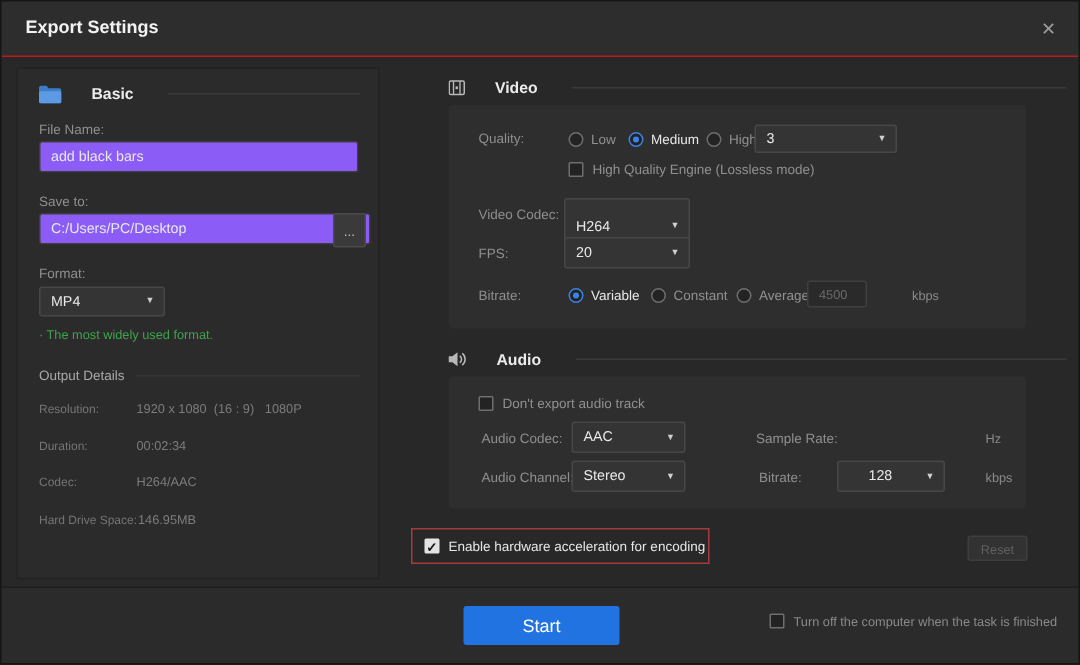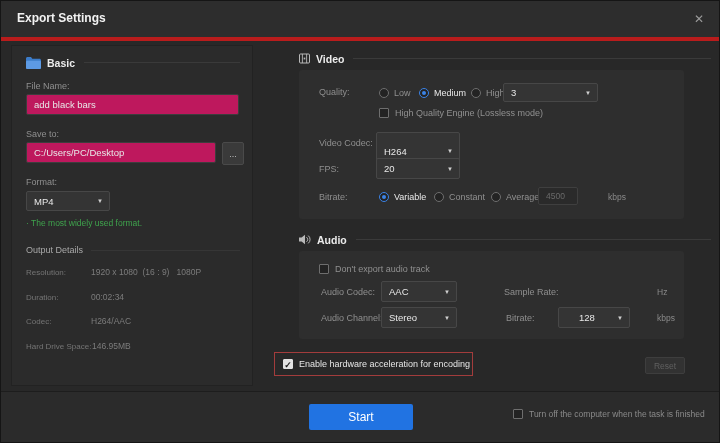--- a/index.html
+++ b/index.html
@@ -1,36 +1,36 @@
 <!DOCTYPE html>
 <html><head>
 <meta charset="utf-8">
 <style>
   html,body{margin:0;padding:0;background:#1a1a1a;}
   .win{position:relative;width:720px;height:443px;background:#282828;
        font-family:"Liberation Sans",sans-serif;color:#e8e8e8;
        border:1px solid #151515;box-sizing:border-box;overflow:hidden;}
   
   .titlebar{position:absolute;left:0;top:0;right:0;height:36px;background:#2d2d2d;
-            border-bottom:4px solid #b91c1c;padding-left:44px;}
+            border-bottom:1px solid #b91c1c;padding-left:44px;}
   .title{position:absolute;left:16px;top:10px;font-size:12px;font-weight:700;color:#f2f2f2;}
   .close{position:absolute;right:10px;top:8px;width:20px;height:20px;color:#9b9b9b;
          font-size:12px;display:flex;align-items:center;justify-content:center;cursor:default;}
   
   .panel{position:absolute;left:10px;top:44px;width:242px;height:341px;background:#2b2b2b;
          border:1px solid #222;box-sizing:border-box;}
-  .sec-head{position:absolute;display:flex;align-items:center;gap:6px;font-size:10.5px;
+  .sec-head{position:absolute;display:flex;align-items:center;gap:20px;font-size:10.5px;
             font-weight:700;color:#ececec;height:15px;}
   .sec-head .hline{flex:1;height:1px;background:#3a3a3a;margin-left:3px;}
   .lbl{position:absolute;font-size:9px;color:#8f8f8f;white-space:nowrap;}
   .dimlbl{position:absolute;font-size:8px;color:#757575;white-space:nowrap;}
   .odval{position:absolute;font-size:8.5px;color:#7c7c7c;white-space:pre;}
   .od-head{position:absolute;display:flex;align-items:center;font-size:9px;color:#a8a8a8;}
   .od-head .hline{flex:1;height:1px;background:#363636;margin-left:8px;}
-  .input{position:absolute;background:#be185d;border:1px solid #3d3d3d;border-radius:2px;
+  .input{position:absolute;background:#8b5cf6;border:1px solid #3d3d3d;border-radius:2px;
          color:#e8e8e8;font-size:9.5px;padding:0 7px;box-sizing:border-box;
          font-family:"Liberation Sans",sans-serif;outline:none;}
   .browse{position:absolute;background:#3a3a3a;border:1px solid #4a4a4a;border-radius:2px;
           color:#c0c0c0;font-size:9px;display:flex;align-items:center;justify-content:center;}
   .hint{position:absolute;font-size:8.5px;color:#3fa34d;white-space:nowrap;}
   
   .dd{position:absolute;background:#343434;border:1px solid #474747;border-radius:2px;
       color:#e8e8e8;font-size:9.5px;display:flex;align-items:center;padding:0 7px;
       box-sizing:border-box;}
   .dd .dd-arrow{position:absolute;right:6px;font-size:6px;color:#cfcfcf;}
@@ -90,21 +90,21 @@
           </svg>
       </span>
       <span>Basic</span>
       <span class="hline"></span>
     </div>
 
     <div class="lbl" style="left:14px;top:35px;">File Name:</div>
     <input class="input" style="left: 14px; top: 48px; width: 213px; height: 21px;" value="add black bars">
 
     <div class="lbl" style="left:14px;top:83px;">Save to:</div>
-    <input class="input" style="left: 14px; top: 96px; width: 190px; height: 21px;" value="C:/Users/PC/Desktop">
+    <input class="input" style="left: 14px; top: 96px; width: 221px; height: 21px;" value="C:/Users/PC/Desktop">
     <div class="browse" style="left:210px;top:96px;width:20px;height:21px;">
       <span>...</span>
     </div>
 
     <div class="lbl" style="left:14px;top:131px;">Format:</div>
     <div class="dd" style="left:14px;top:145px;width:84px;height:20px;">
       <span>MP4</span>
       <span class="dd-arrow">▼</span>
     </div>
     <div class="hint" style="left:14px;top:172px;">· The most widely used format.</div>

